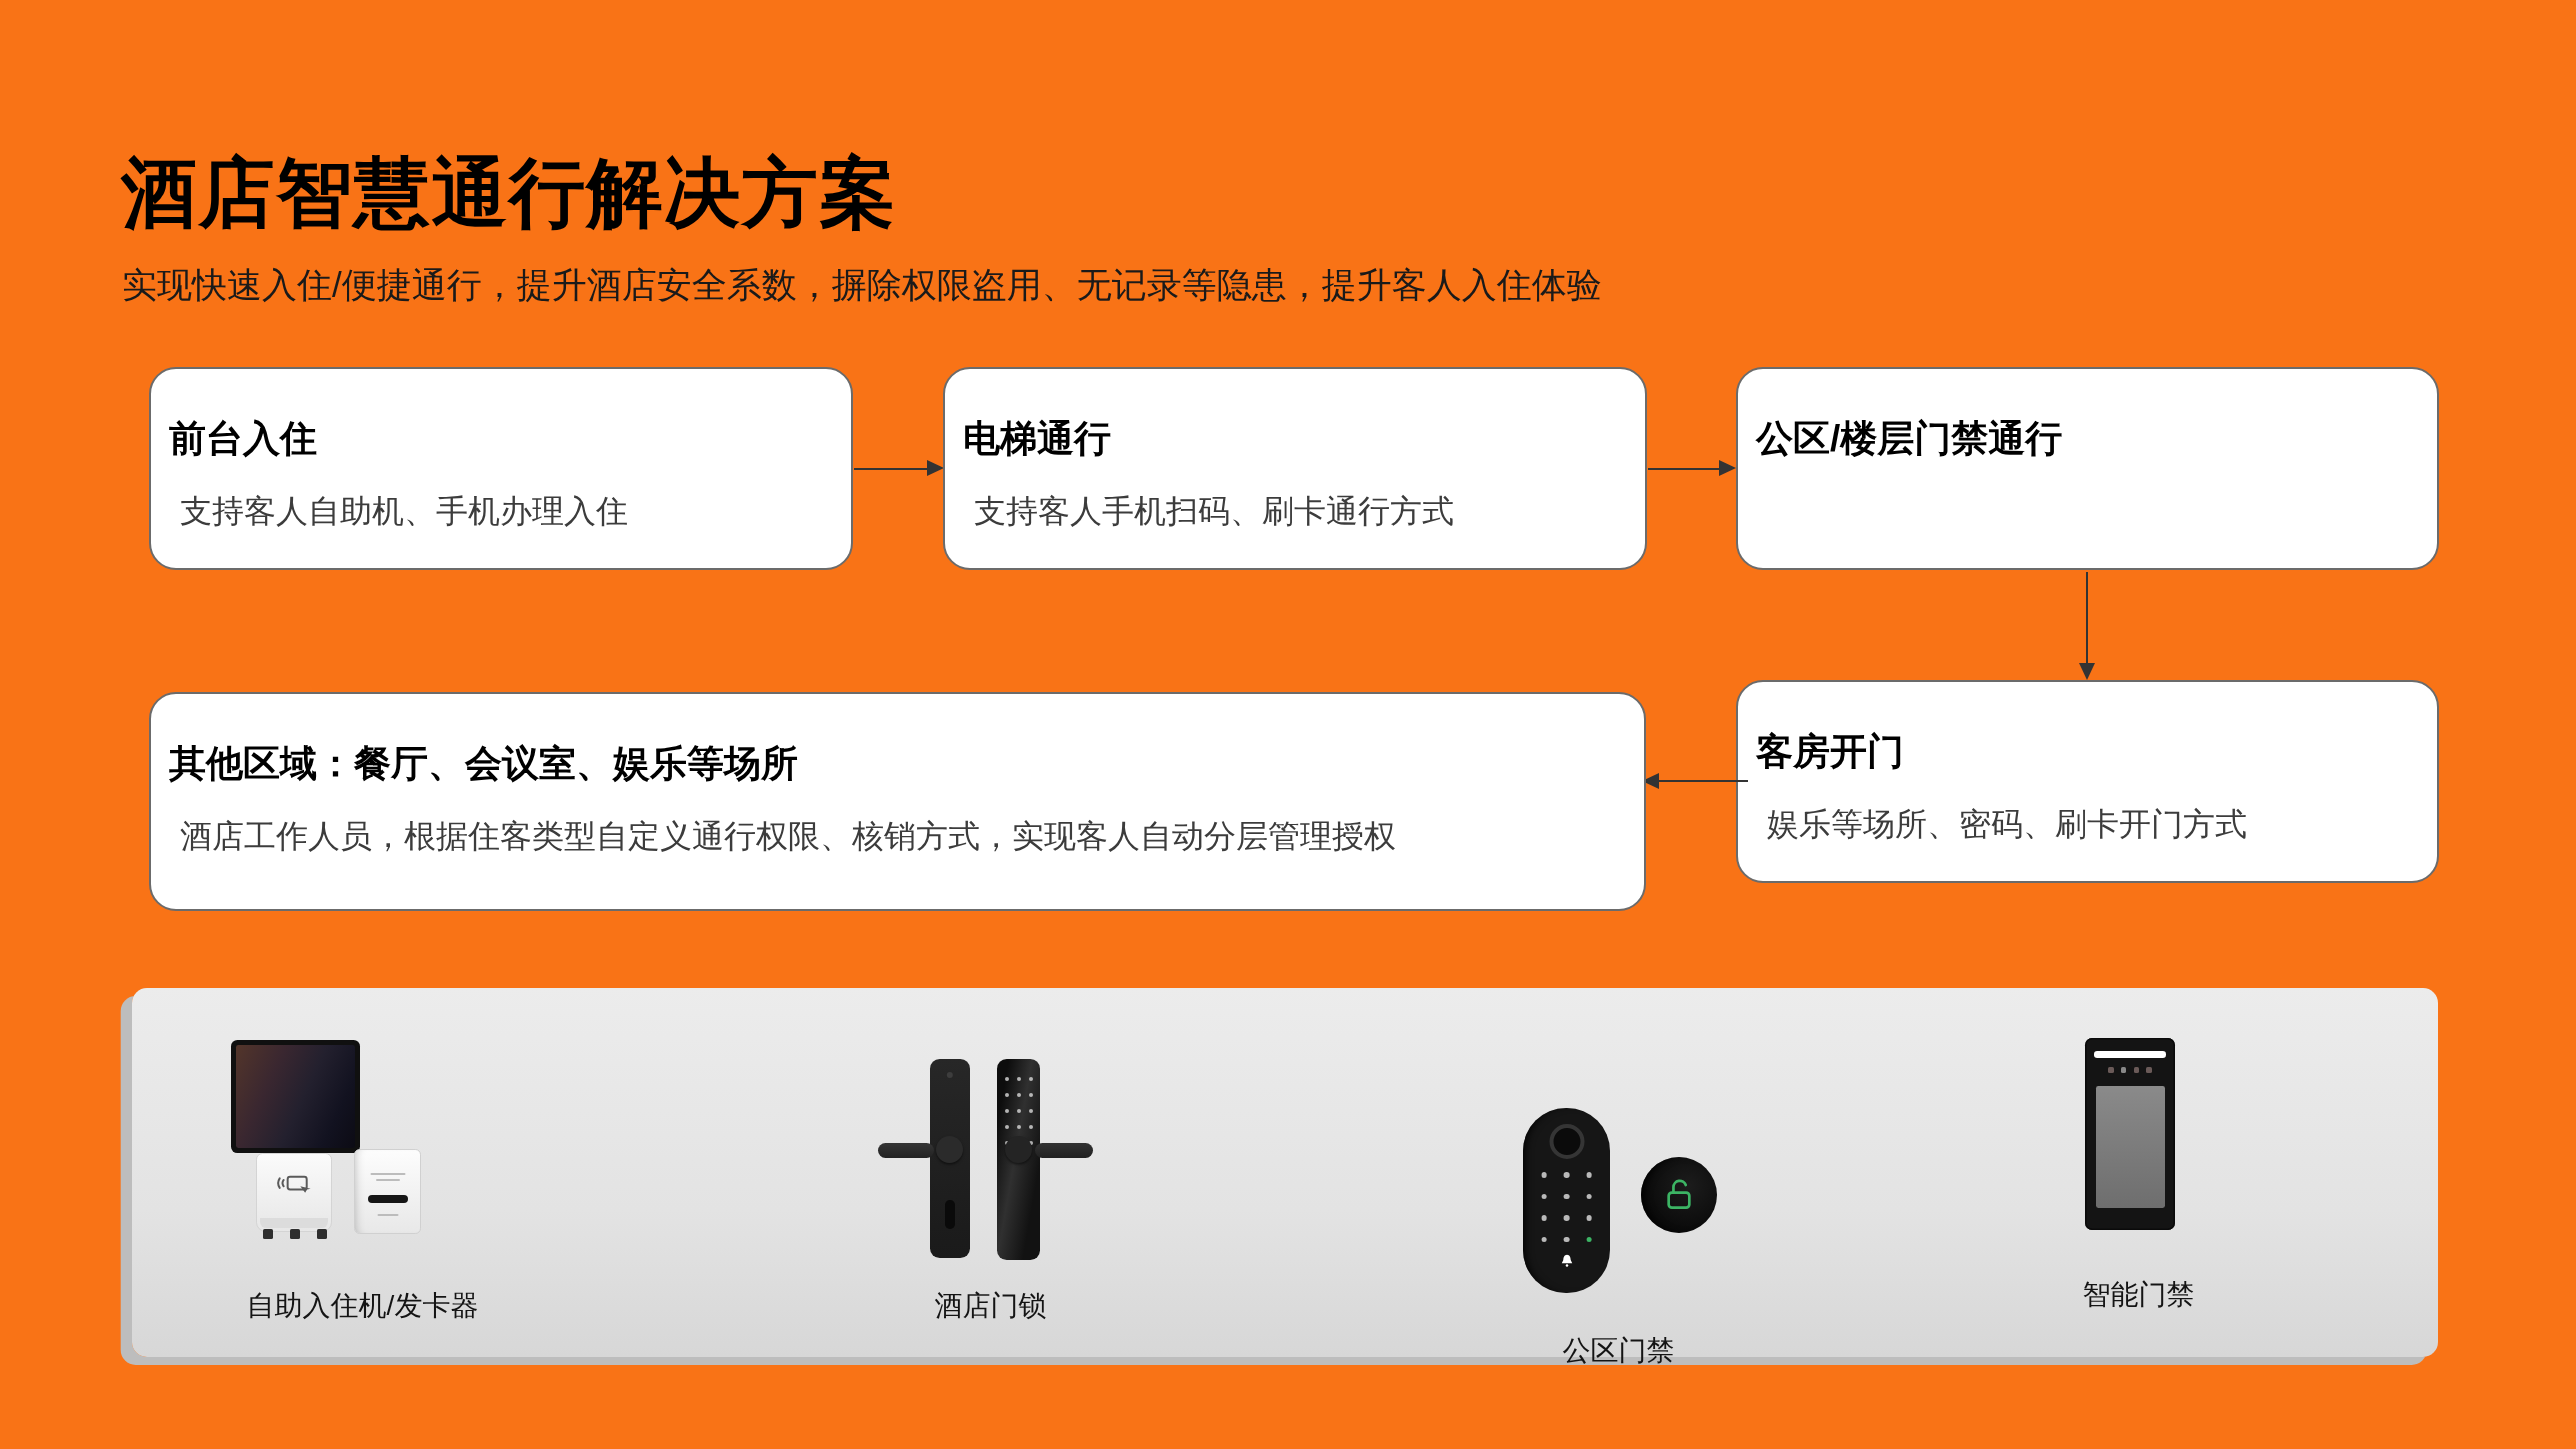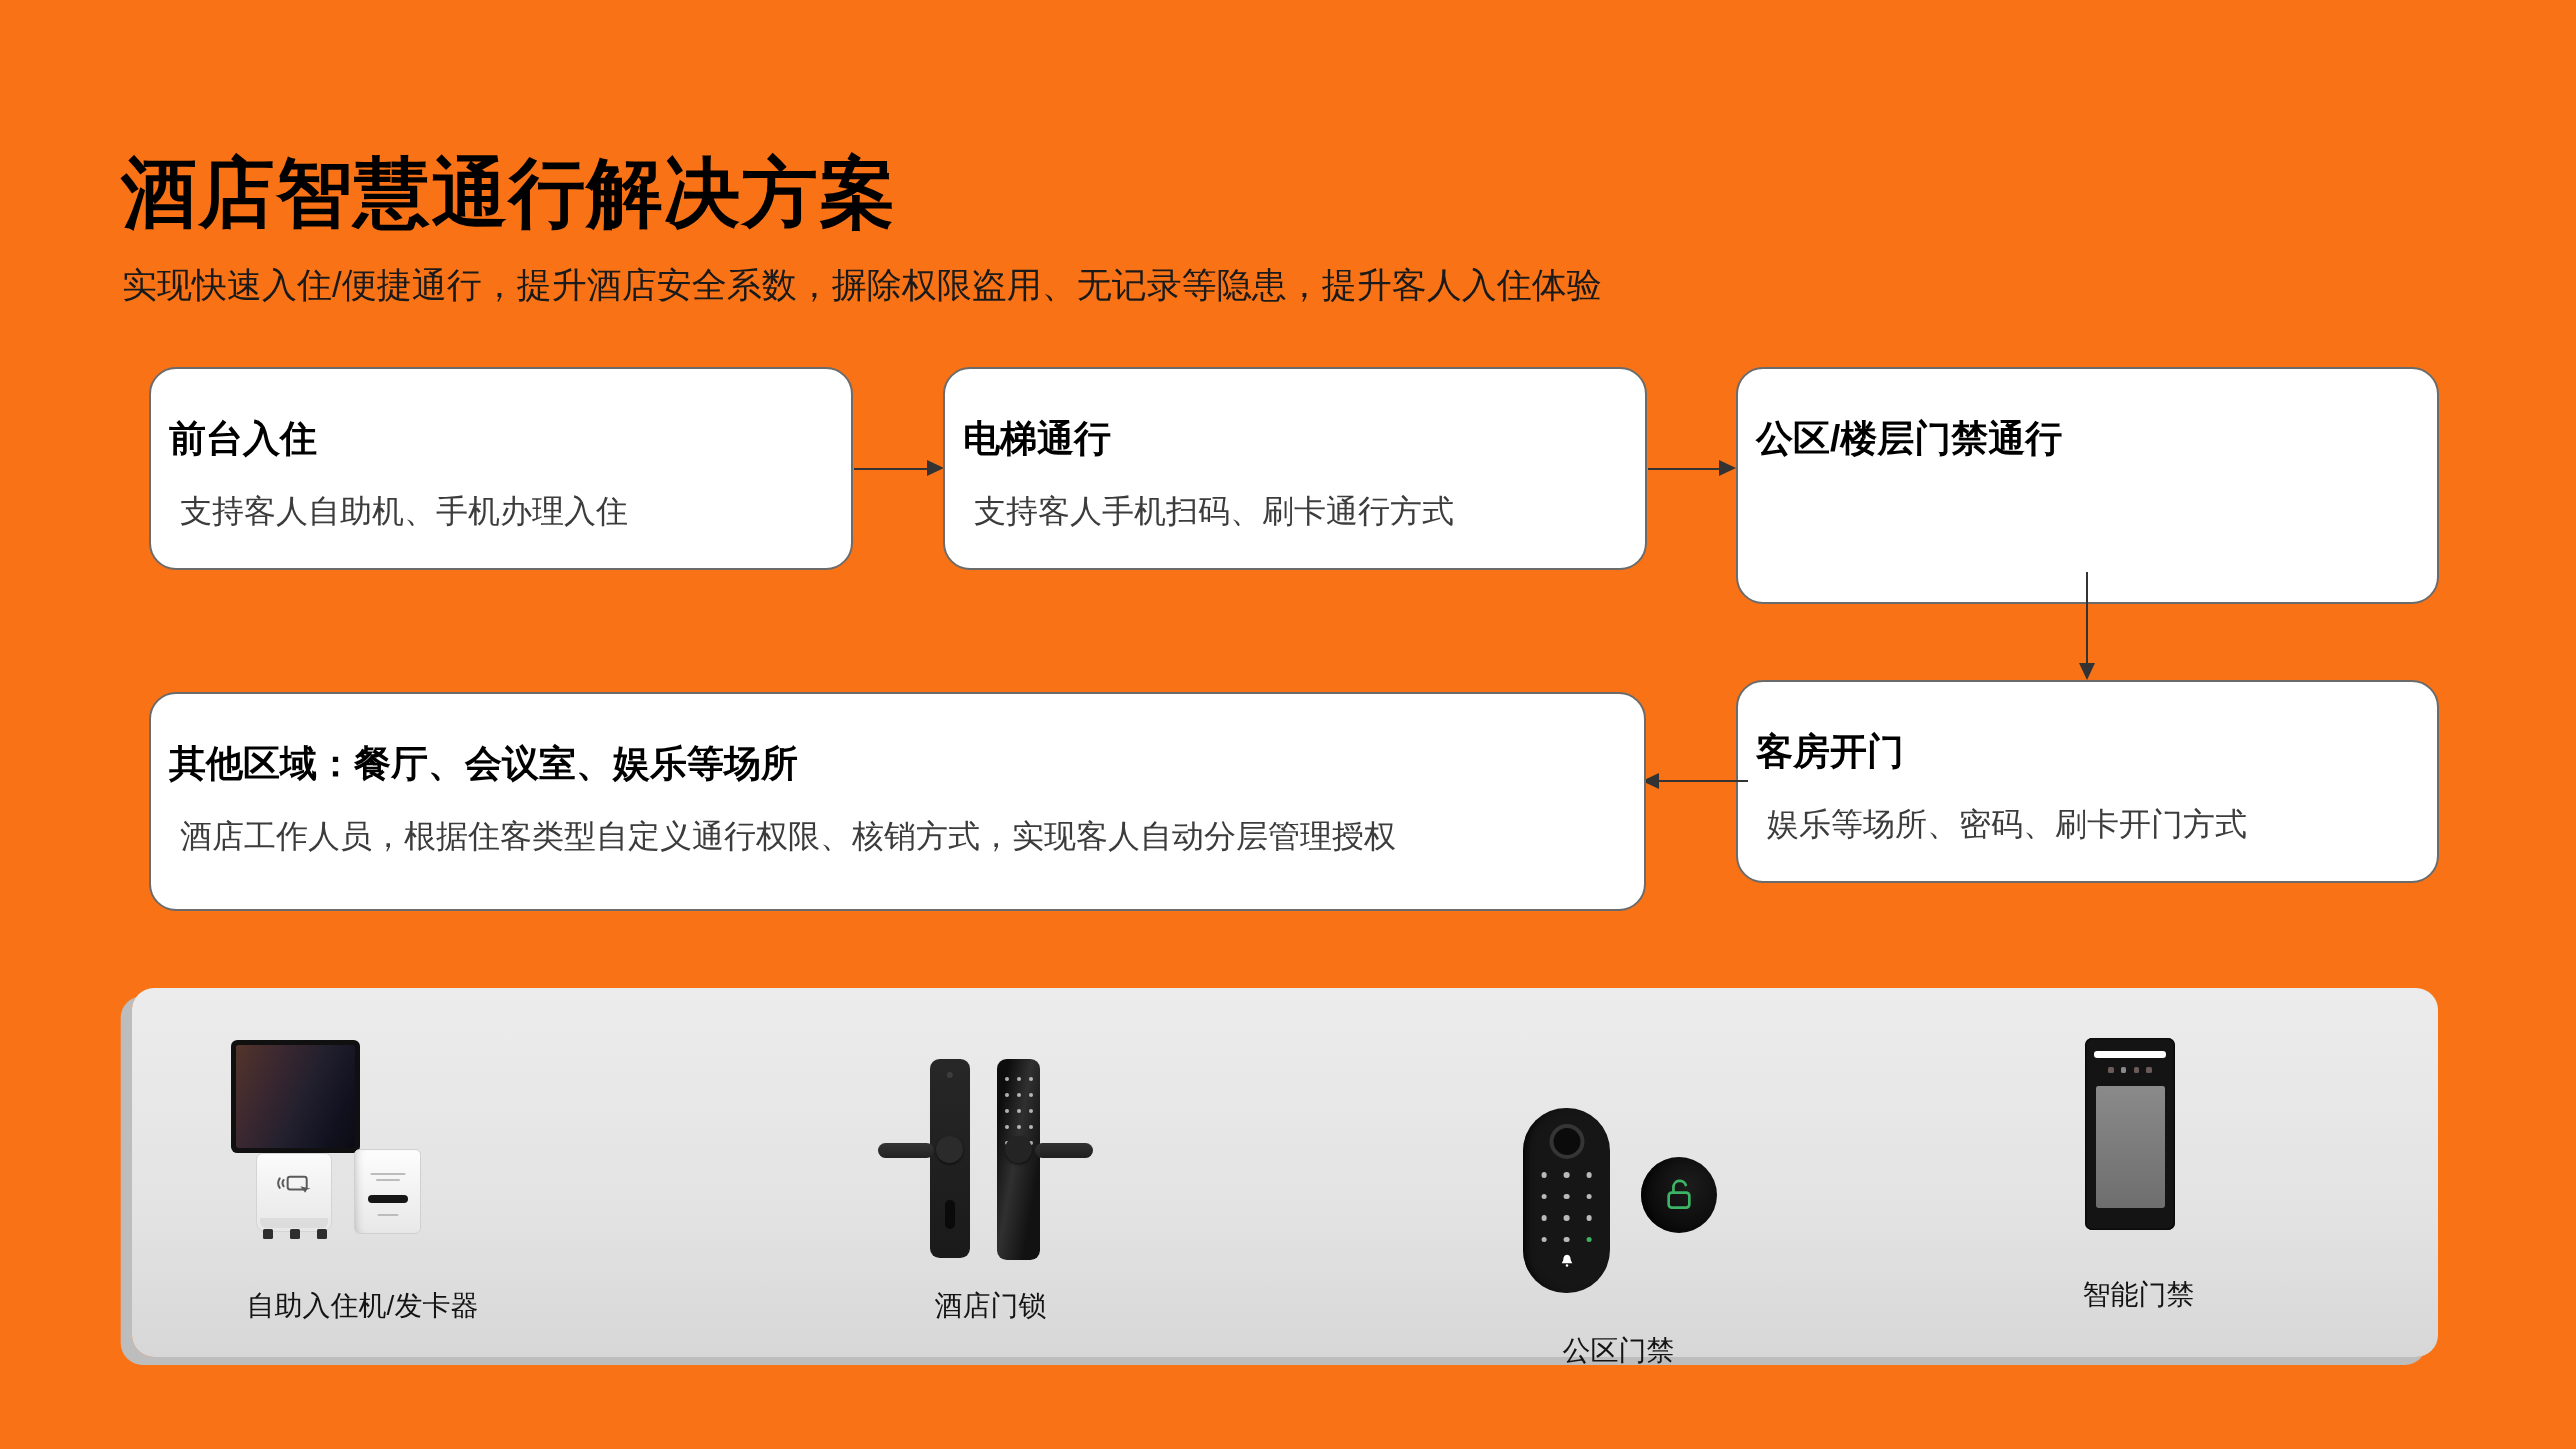--- a/index.html
+++ b/index.html
@@ -17,21 +17,21 @@
 
   
   .hline,.vline,.ahead{position:absolute;}
   .hline{height:2.4px;background:#333;}
   .vline{width:2.4px;background:#333;}
   .head-right{width:0;height:0;border-top:8px solid transparent;border-bottom:8px solid transparent;border-left:17.7px solid #333;}
   .head-left{width:0;height:0;border-top:8px solid transparent;border-bottom:8px solid transparent;border-right:17.7px solid #333;}
   .head-down{width:0;height:0;border-left:8px solid transparent;border-right:8px solid transparent;border-top:17.7px solid #333;}
 
   
-  .panel{position:absolute;left:132px;top:988px;width:2306px;height:369px;border-radius:22px;
+  .panel{position:absolute;left:132px;top:988px;width:2306px;height:369px;border-radius:15px;
          background:linear-gradient(180deg,#ececec 0%,#e3e3e3 60%,#d7d7d7 100%);
          box-shadow:-11.3px 8px 0 #bdbdbd;}
   .pgroup{position:absolute;top:0;height:100%;width:419px;}
   .plabel{position:absolute;left:0;width:100%;text-align:center;font-size:28px;color:#141414;white-space:nowrap;}
 
   
   .k-screen{position:absolute;left:78px;top:52px;width:129px;height:113px;background:#101010;border-radius:6.4px;padding:4.8px;box-sizing:border-box;}
   .k-screen .img{width:100%;height:100%;border-radius:2.4px;
       background:linear-gradient(115deg,#53352a 0%,#3a2730 30%,#23202e 55%,#121220 80%,#0c0b14 100%);}
   .k-stand{position:absolute;left:103px;top:165px;width:76px;height:79px;background:linear-gradient(180deg,#fbfbfb,#e7e7e7);
@@ -95,21 +95,21 @@
     <div class="ahead head-right" style="left:927px;top:460px;"></div>
 
     <div class="fbox" style="left:943px;top:367px;width:704px;height:203px;">
       <div class="bt">电梯通行</div>
       <div class="bd">支持客人手机扫码、刷卡通行方式</div>
     </div>
 
     <div class="hline" style="left:1648px;top:468px;width:72px;"></div>
     <div class="ahead head-right" style="left:1719px;top:460px;"></div>
 
-    <div class="fbox" style="left:1736px;top:367px;width:703px;height:237px;">
+    <div class="fbox" style="left:1736px;top:367px;width:703px;height:203px;">
       <div class="bt">公区/楼层门禁通行</div>
     </div>
 
     <div class="vline" style="left:2086px;top:572px;height:92px;"></div>
     <div class="ahead head-down" style="left:2079px;top:663px;"></div>
 
     <div class="fbox" style="left:1736px;top:680px;width:703px;height:203px;">
       <div class="bt">客房开门</div>
       <div class="bd">娱乐等场所、密码、刷卡开门方式</div>
     </div>

